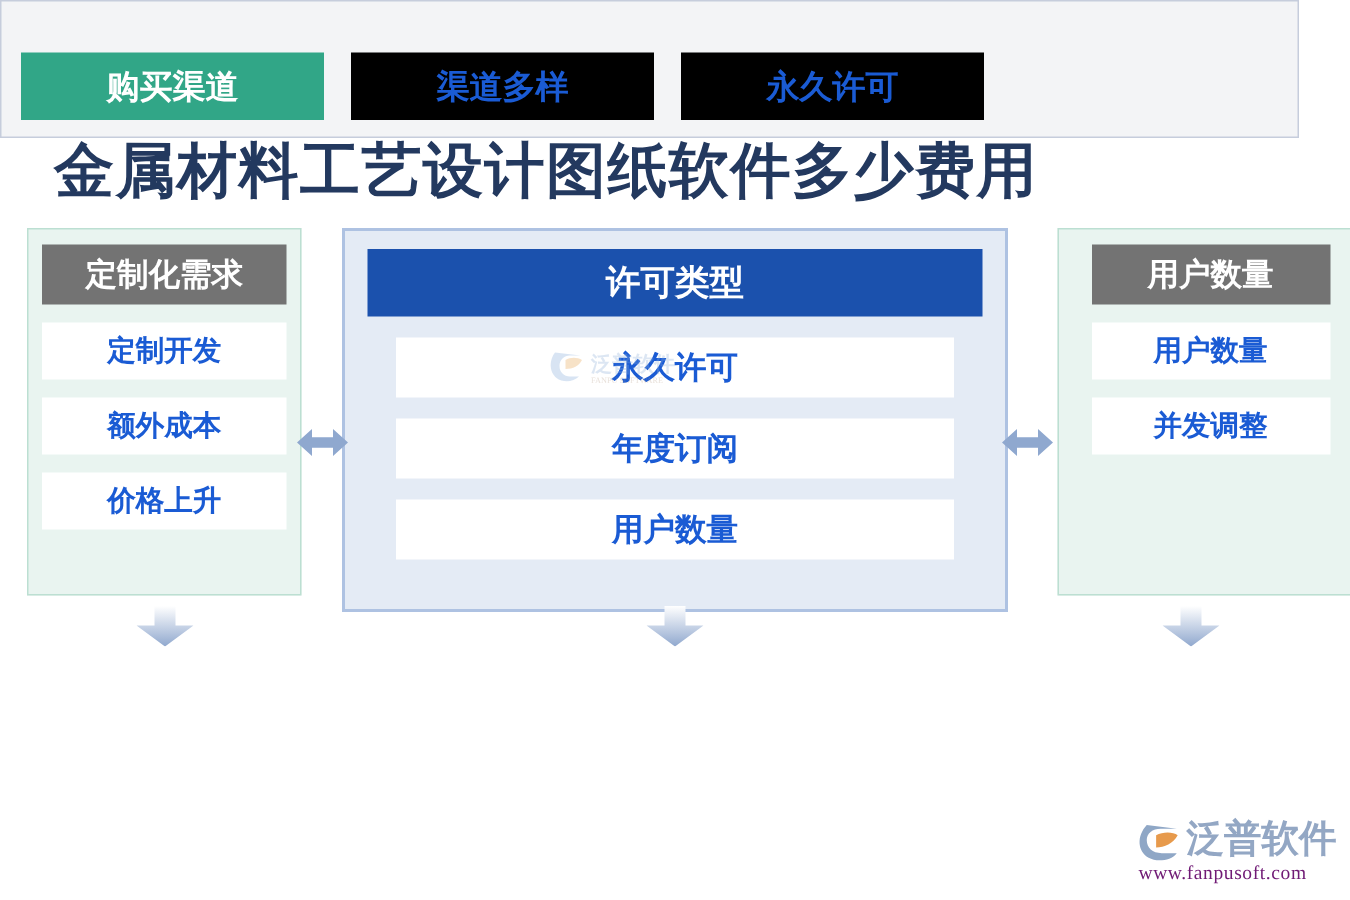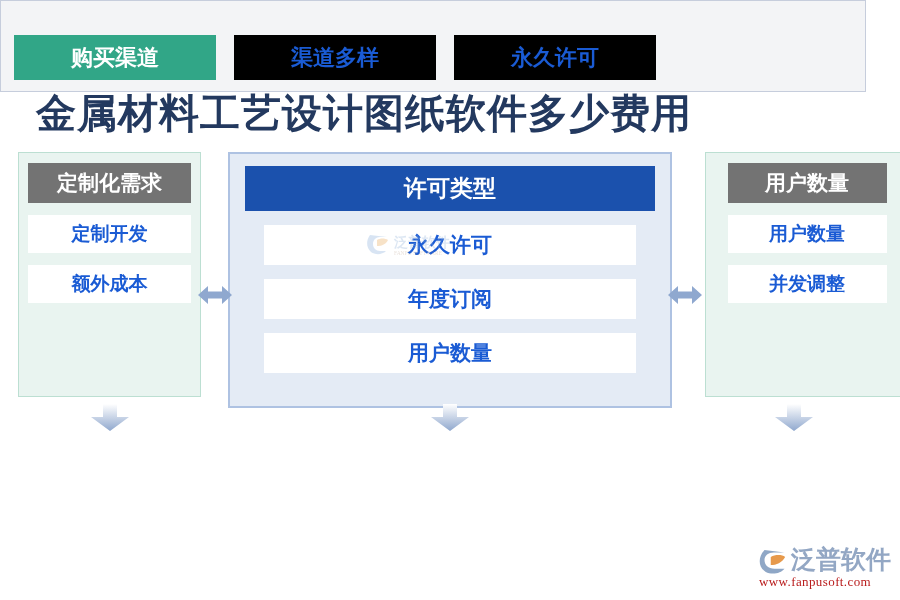--- a/index.html
+++ b/index.html
@@ -218,41 +218,42 @@
   .brand-name {
     font-size: 25px;
     font-weight: bold;
     color: #93a7c4;
     letter-spacing: 0px;
     white-space: nowrap;
     line-height: 30px;
   }
   .brand-url {
     font-size: 13px;
-    color: #b91c1c;
+    color: #701a75;
     letter-spacing: 0.4px;
     white-space: nowrap;
     margin-top: -1px;
     margin-left: 2px;
     font-family: "Liberation Serif", serif;
   }
   .mark { width: 30px; height: 30px; flex: 0 0 30px; }
   .mark svg { display: block; }
 </style>
 </head>
 <body>
 
 <div class="canvas">
 
   <div class="page-title">金属材料工艺设计图纸软件多少费用</div>
 
   <div class="panel panel-green" id="panel-left">
     <div class="panel-header header-green">定制化需求</div>
     <div class="item-box">定制开发</div>
     <div class="item-box">额外成本</div>
+    <div class="item-box">价格上升</div>
   </div>
 
   <div class="panel panel-blue" id="panel-center">
     <div class="panel-header header-blue">许可类型</div>
     <div class="item-box">永久许可</div>
     <div class="item-box">年度订阅</div>
     <div class="item-box">用户数量</div>
   </div>
 
   <div class="wm-center">

